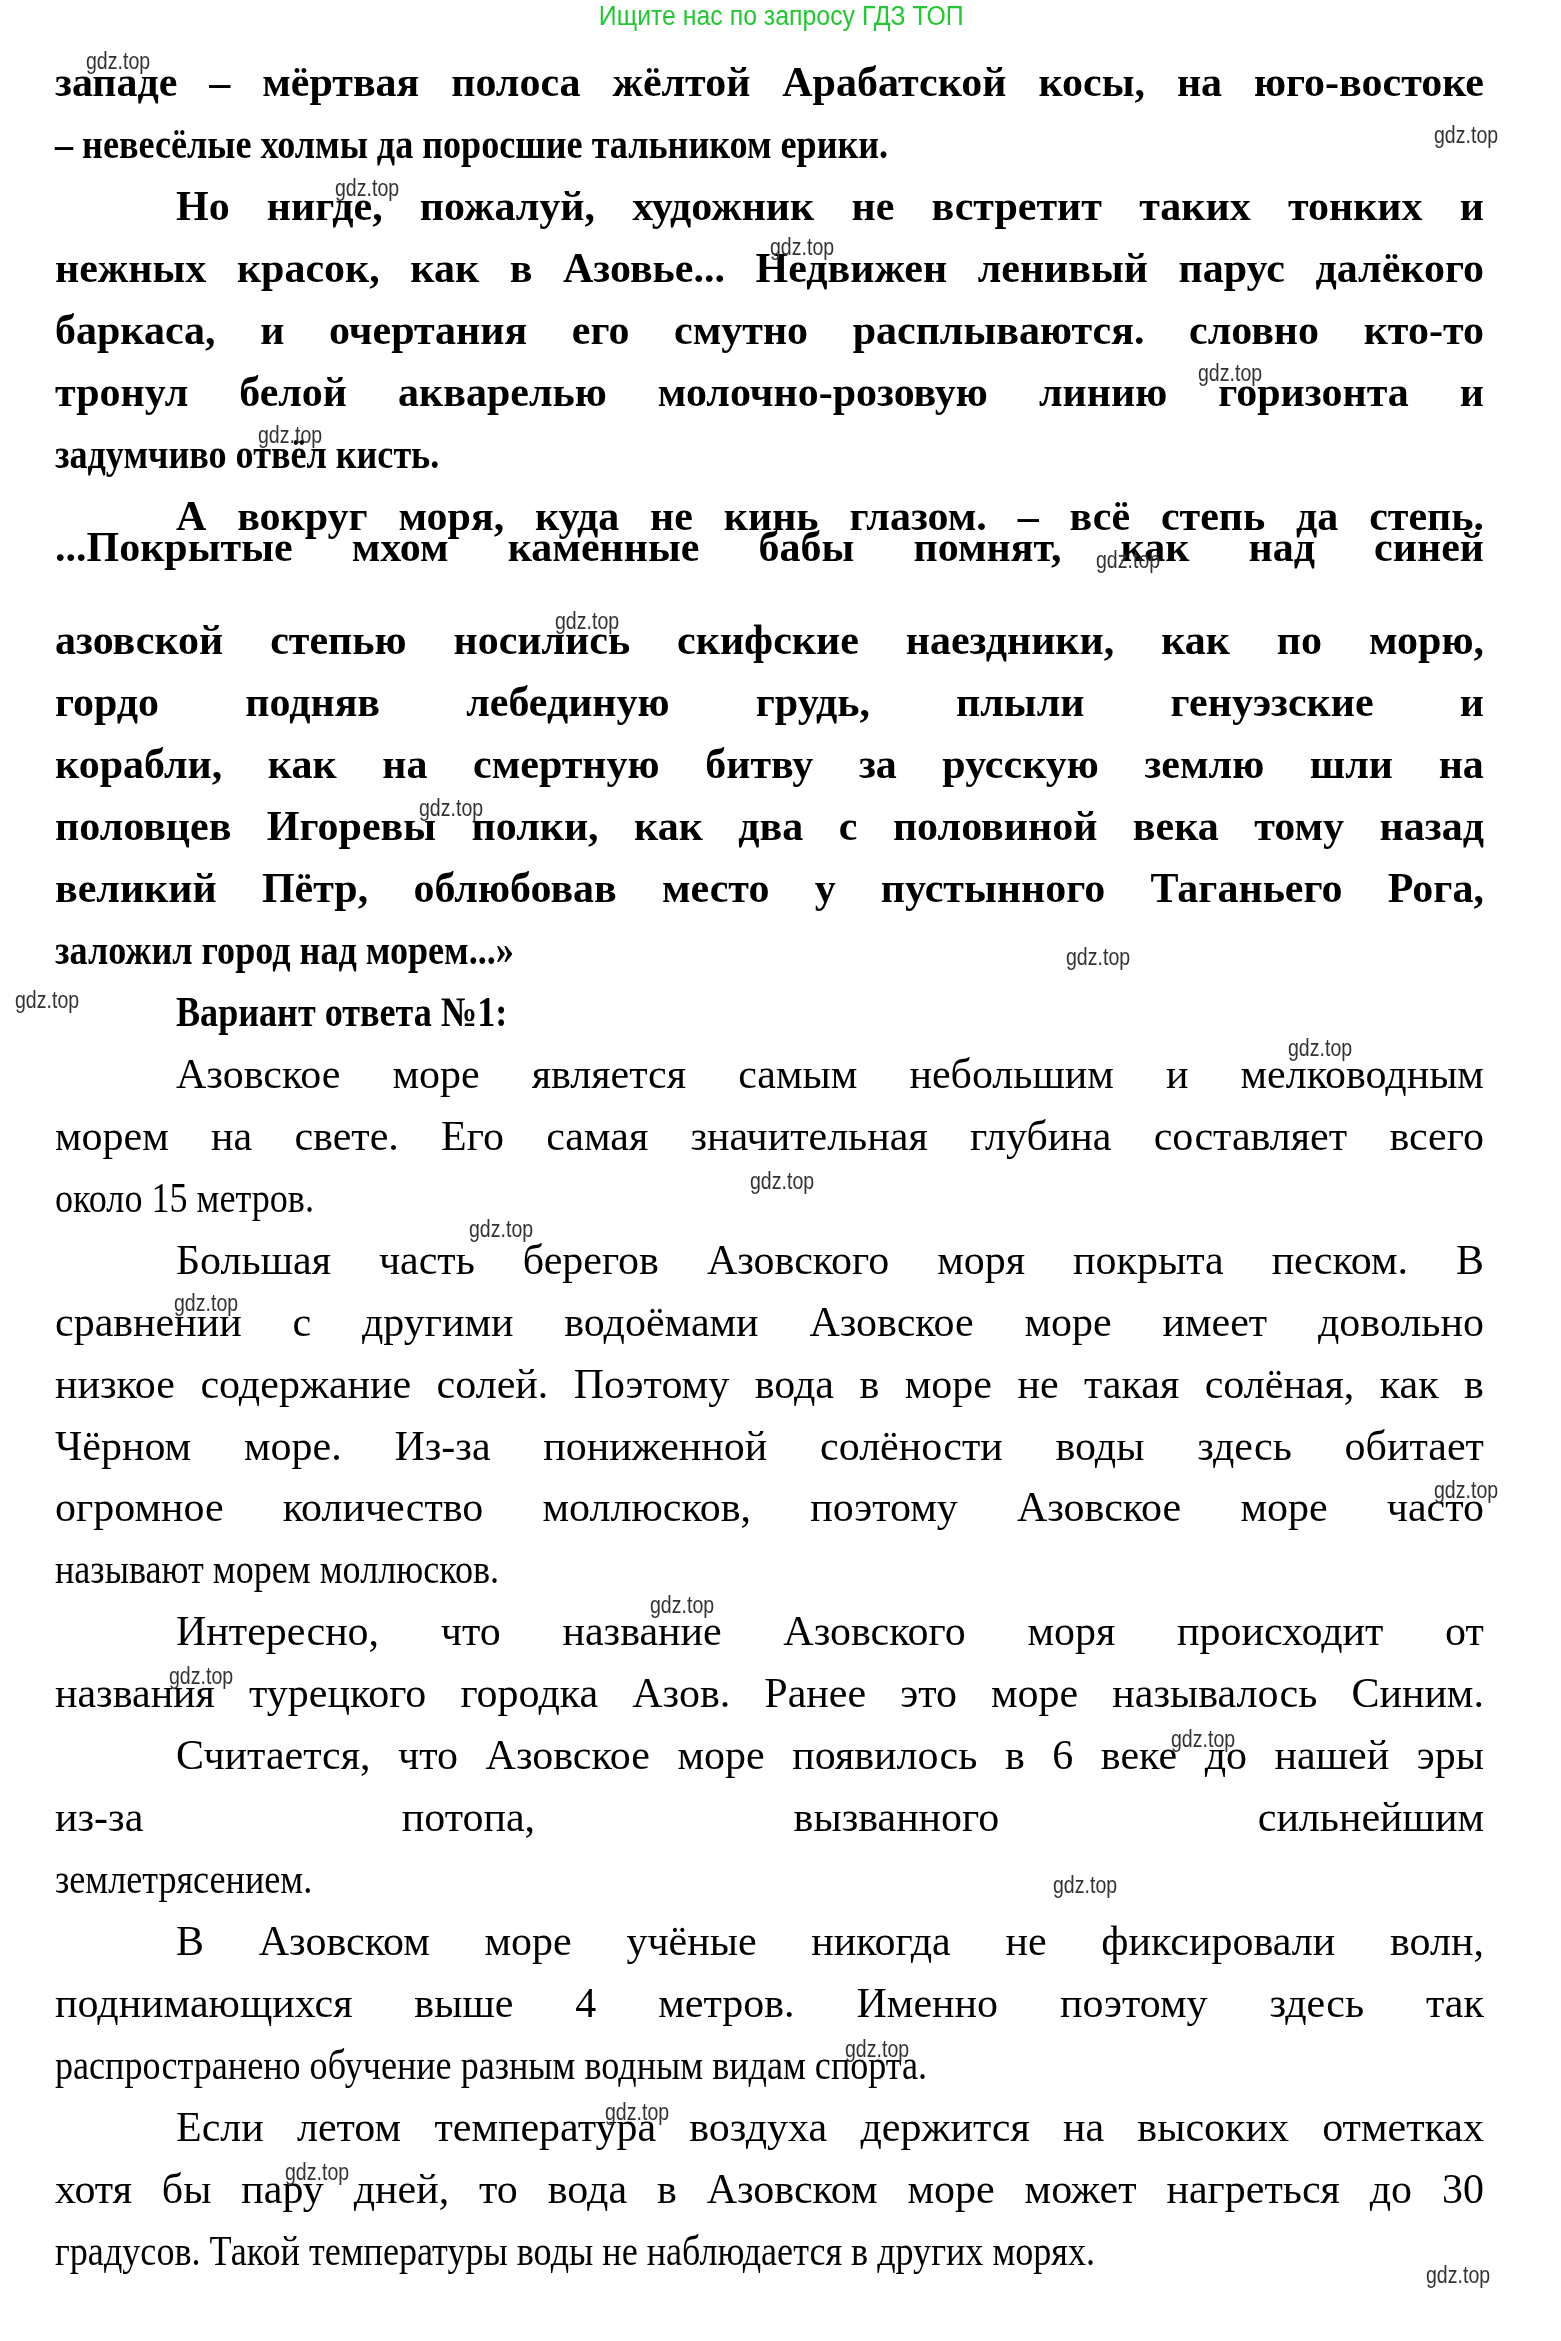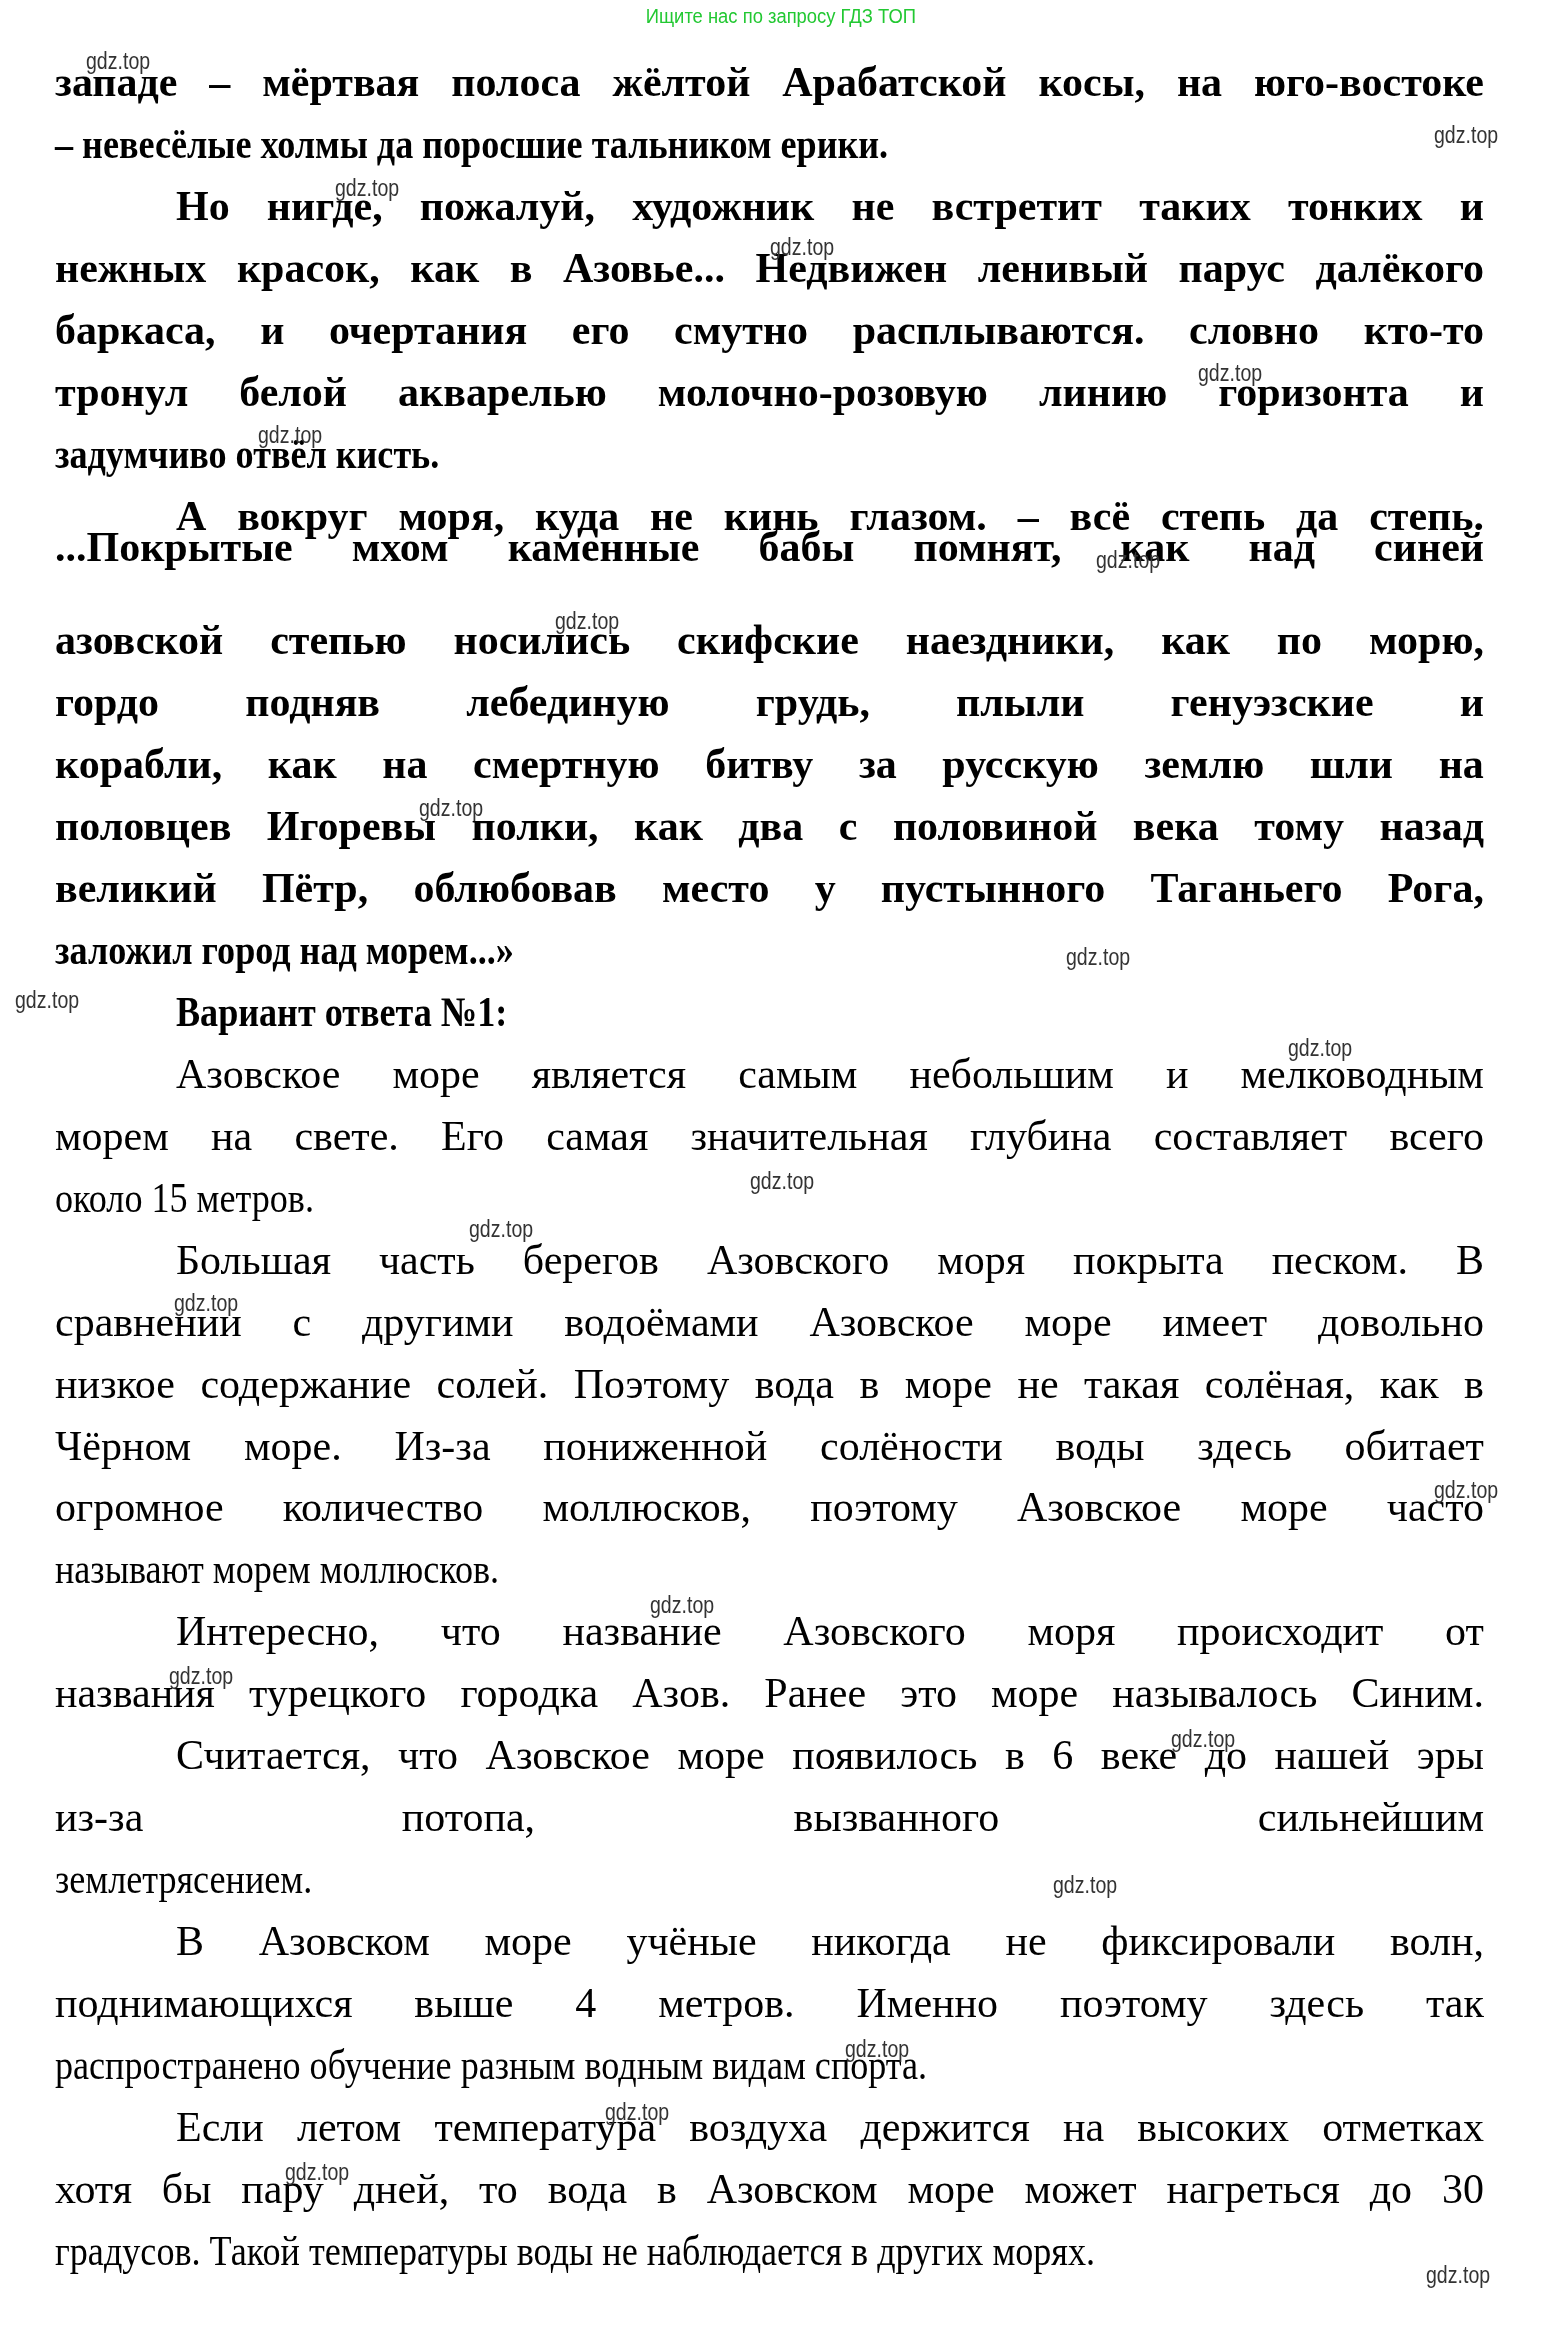--- a/index.html
+++ b/index.html
@@ -1,20 +1,20 @@
 <!DOCTYPE html>
 <html style="font-size:13px"><head>
 <meta charset="utf-8">
 <style>
   html, body { margin:0; padding:0; background:#ffffff; }
   body { width:1562px; height:2342px; position:relative; overflow:hidden; }
   .header {
     position:absolute; left:0; width:1562px; top:0; height:32px;
     text-align:center; font-family:"Liberation Sans", sans-serif;
-    font-size:20px; line-height:32px; color:#22c832;
+    font-size:27px; line-height:32px; color:#22c832;
   }
   .header span { display:inline-block; transform:scaleX(0.92); transform-origin:center; }
   .line {
     position:absolute; left:55px; width:1429px; height:62px;
     font-family:"Liberation Serif", serif; font-size:42px; line-height:62px;
     color:#000; white-space:nowrap;
   }
   .line .txt { display:inline-block; transform-origin:left center; white-space:nowrap; }
   .line.bold { font-weight:bold; }
   .line.just .txt { display:flex; justify-content:space-between; width:1429px; }

